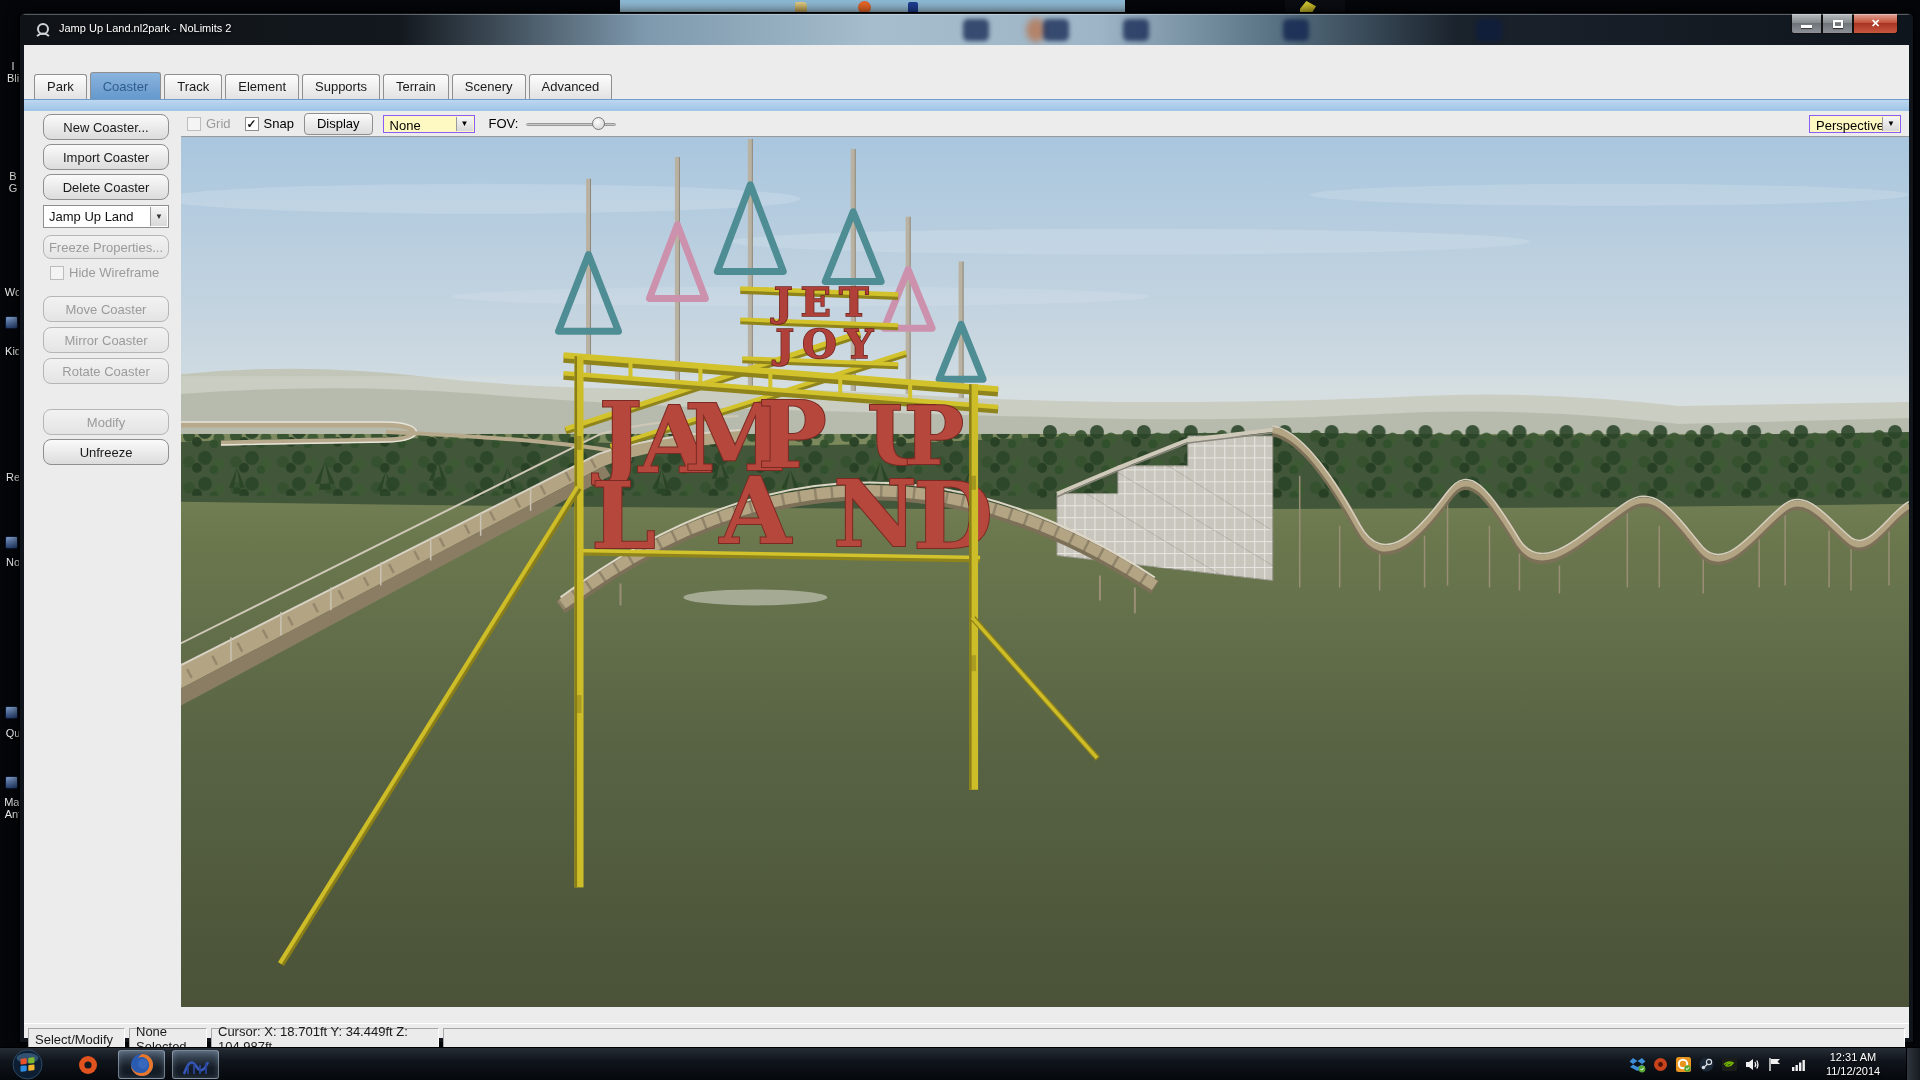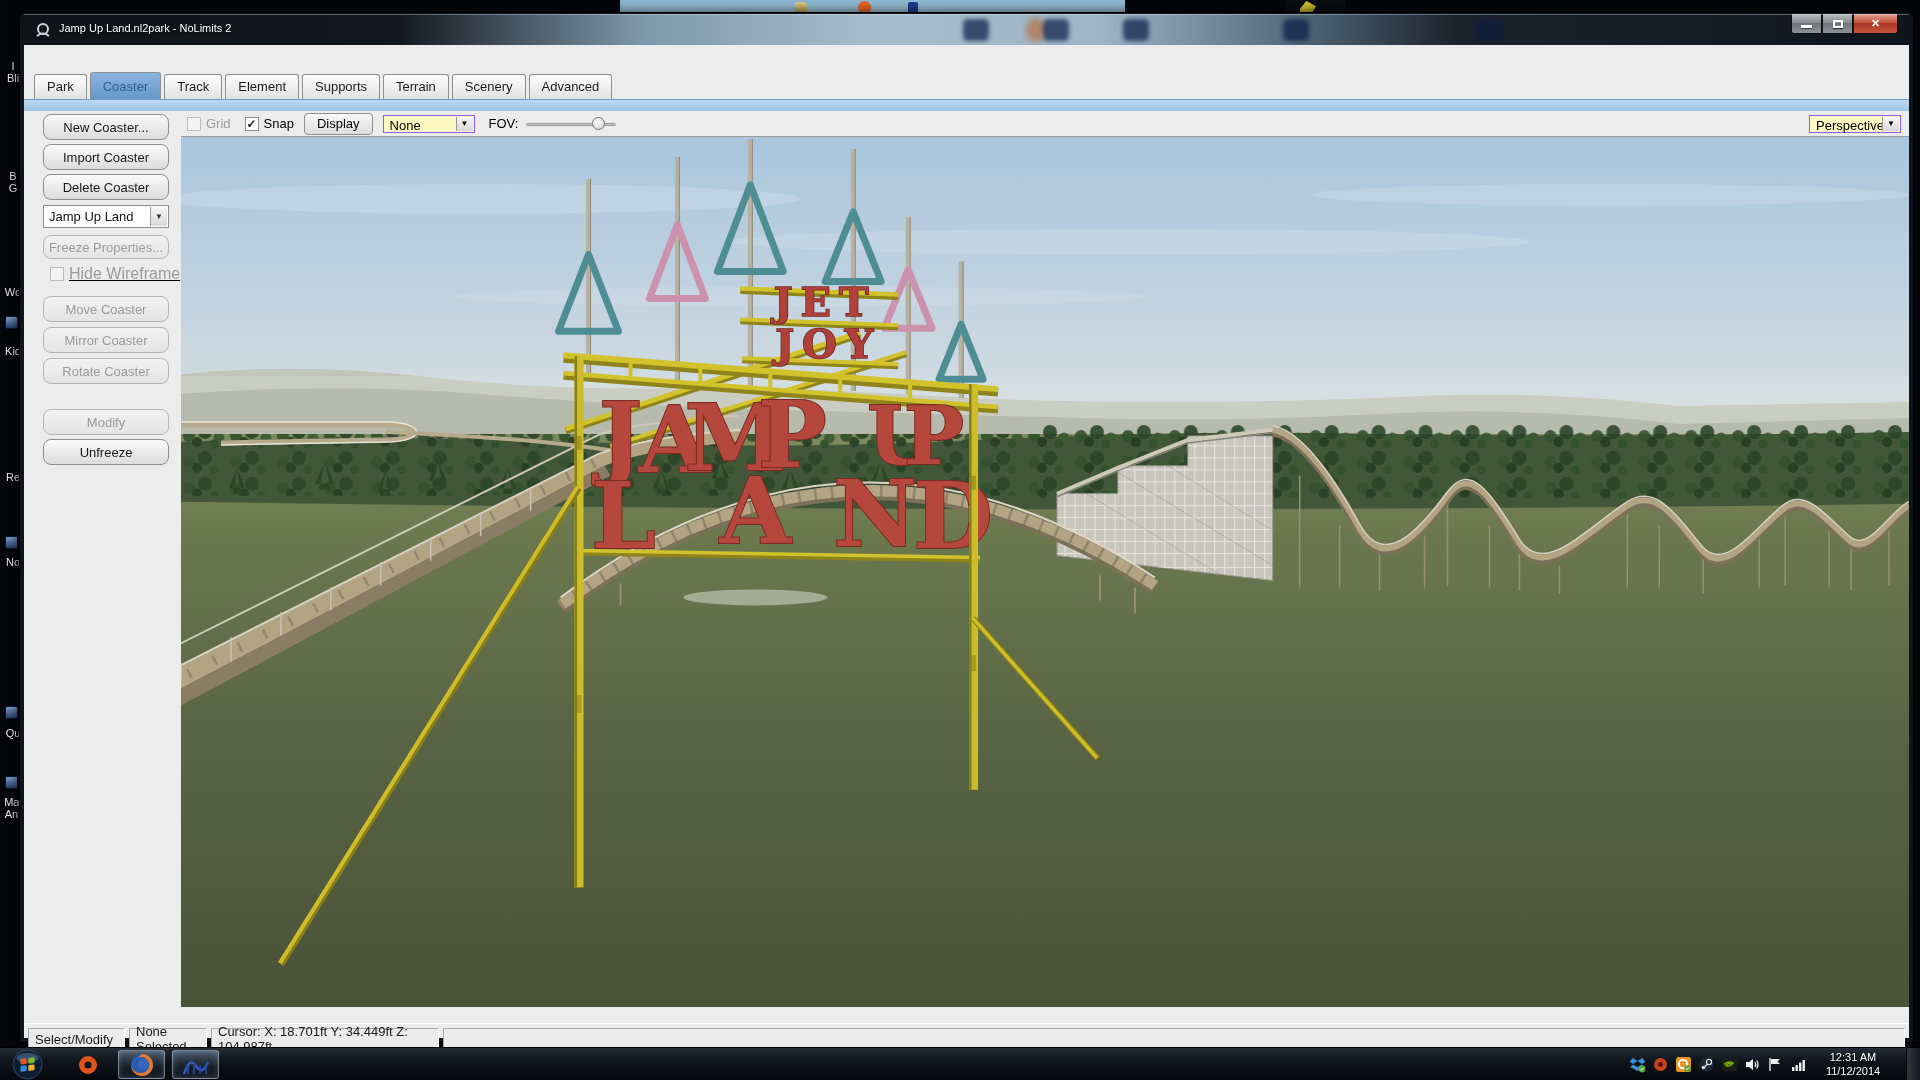--- a/index.html
+++ b/index.html
@@ -51,21 +51,21 @@
   
   .sidebar { position:absolute; left:0; top:66px; bottom:31px; width:157px; background:#ececec; }
   .btn { position:absolute; left:19px; width:126px; height:26px; font-size:13px; color:#1a1a1a;
          background:linear-gradient(#fafafa,#dcdcdc); border:1px solid #8f8f8f; border-radius:8px;
          display:flex; align-items:center; justify-content:center; }
   .btn.dis { color:#9b9b9b; border-color:#b5b5b5; background:linear-gradient(#f2f2f2,#e4e4e4); }
   .combo { position:absolute; background:#fff; border:1px solid #8f8f8f; display:flex; align-items:center; font-size:13px; color:#111; }
   .combo .arrow-box { position:absolute; right:1px; top:1px; bottom:1px; width:17px; background:linear-gradient(#f6f6f6,#d8d8d8);
          border-left:1px solid #9a9a9a; display:flex;align-items:center;justify-content:center; font-size:8px; color:#333; }
   .combo .val { padding-left:5px; }
-  .chk-row { position:absolute; display:flex; align-items:center; font-size:16px;text-decoration:underline; }
+  .chk-row { position:absolute; display:flex; align-items:center; font-size:13px; }
   .chk { width:14px; height:14px; background:#fff; border:1px solid #8f8f8f; margin-right:5px;
          display:flex; align-items:center; justify-content:center; font-size:12px; font-weight:bold; color:#111; }
   .chk.dis { border-color:#bdbdbd; background:#f4f4f4; }
   .dis-text { color:#9b9b9b; }
 
   
   .main { position:absolute; left:157px; right:0; top:66px; bottom:31px; }
   .toolbar { position:absolute; left:0; right:0; top:0; height:25px; background:#ececec; display:flex; align-items:center; font-size:13px; }
   .toolbar .gap { width:14px; }
   .tb-btn { height:22px; padding:0 12px; font-size:13px; background:linear-gradient(#fafafa,#dcdcdc);

